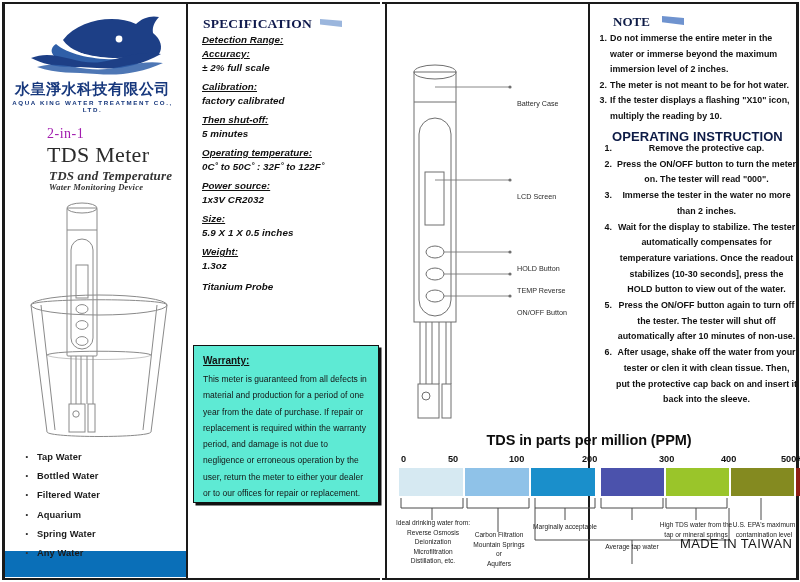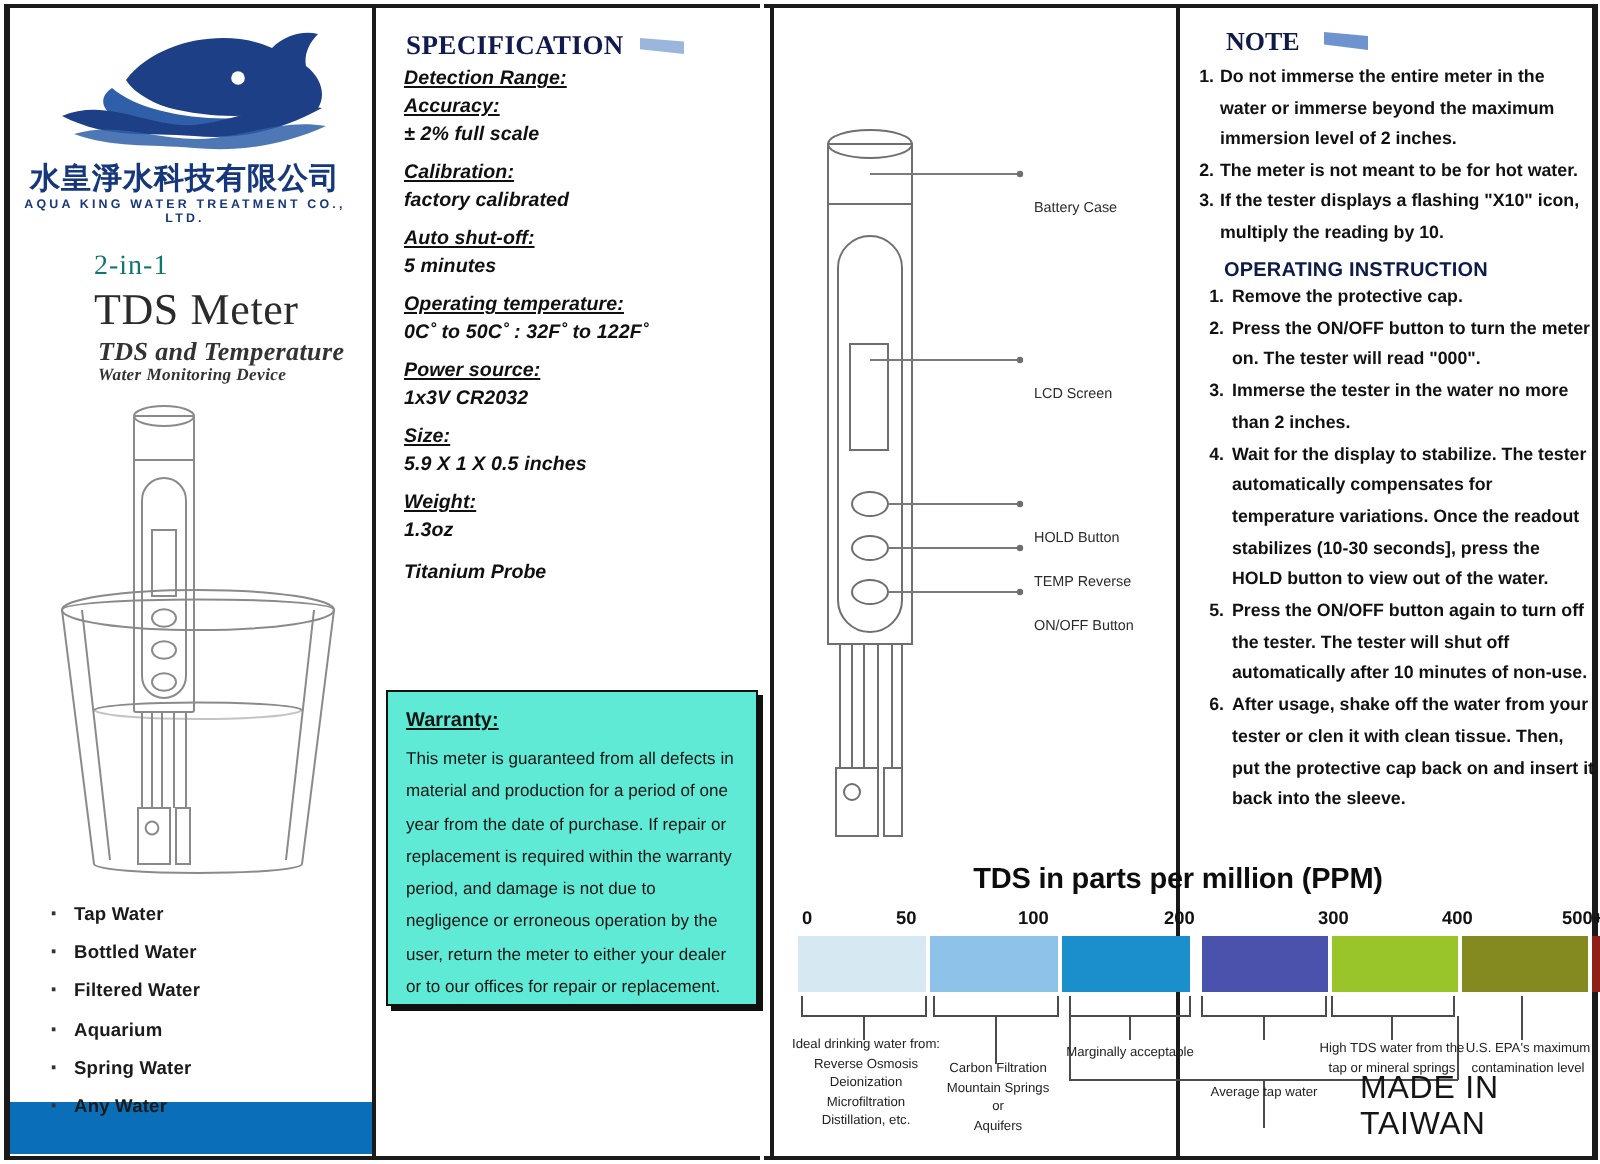--- a/index.html
+++ b/index.html
@@ -29,21 +29,21 @@
   .panel1{position:absolute;left:5px;top:4px;width:181px;height:574px;}
 
   .logo-wrap{position:absolute;left:6px;top:6px;width:170px;height:70px;}
   .logo-cn{position:absolute;left:0;top:76px;width:175px;text-align:center;
       font-family:"DejaVu Sans", sans-serif;font-size:15px;font-weight:700;color:#16377c;
       letter-spacing:.5px;}
   .logo-en{position:absolute;left:0;top:95px;width:175px;text-align:center;
       font-size:6.2px;color:#16377c;letter-spacing:1.6px;font-weight:600;}
 
   .t-2in1{position:absolute;left:42px;top:122px;font-family:"Liberation Serif",serif;
-      font-size:14px;color:#0f766e;letter-spacing:.5px;}
+      font-size:14px;color:#a21caf;letter-spacing:.5px;}
   .t-title{position:absolute;left:42px;top:138px;font-family:"Liberation Serif",serif;
       font-size:22px;color:#2b2b2b;letter-spacing:.3px;}
   .t-sub1{position:absolute;left:44px;top:164px;font-family:"Liberation Serif",serif;
       font-size:13px;font-style:italic;font-weight:700;color:#333;letter-spacing:.2px;}
   .t-sub2{position:absolute;left:44px;top:178px;font-family:"Liberation Serif",serif;
       font-size:8.6px;font-style:italic;font-weight:700;color:#333;letter-spacing:.2px;}
 
   .glass-wrap{position:absolute;left:14px;top:188px;width:160px;height:250px;}
 
   .waterlist{position:absolute;left:18px;top:448px;width:160px;}
@@ -91,39 +91,39 @@
       color:#0d1b46;padding:0 5px;}
 
   .notelist{position:absolute;left:2px;top:27px;width:203px;}
   .notelist .row{display:flex;font-size:8.9px;line-height:15.6px;color:#111;font-weight:700;
       margin-bottom:0;}
   .notelist .num{width:13px;flex:0 0 13px;text-align:right;padding-right:3px;}
   .notelist .txt{flex:1;}
 
   .hl-oi{position:relative;display:inline-block;margin:3px 0 2px 15px;}
   .hl-oi .bg{position:absolute;left:0;top:0;width:100%;height:100%;background:#4f79c0;z-index:-1;}
-  .hl-oi .txt{font-size:10px;font-weight:700;color:#0d1b46;padding:1px 3px;display:block;
+  .hl-oi .txt{font-size:13px;font-weight:700;color:#0d1b46;padding:1px 3px;display:block;
       letter-spacing:.1px;}
 
   .opslist{position:absolute;left:6px;top:137px;width:199px;}
   .opslist .row{display:flex;font-size:8.9px;line-height:15.7px;color:#111;font-weight:700;}
   .opslist .num{width:14px;flex:0 0 14px;text-align:right;padding-right:4px;}
-  .opslist .txt{flex:1;}
+  .opslist .txt{flex:1;text-align:center;}
 
   
   .scale{position:absolute;left:389px;top:432px;width:408px;height:146px;}
   .scale-title{position:absolute;left:0;top:0;width:400px;text-align:center;
       font-size:14.5px;font-weight:700;color:#0d0d0d;letter-spacing:-.1px;}
   .scale-ticks{position:absolute;left:0;top:22px;width:408px;height:13px;}
   .scale-ticks span{position:absolute;font-size:9.2px;font-weight:700;color:#111;}
   .bars{position:absolute;left:0;top:36px;height:28px;width:408px;}
   .bar{position:absolute;top:0;height:28px;}
   .legend{position:absolute;left:0;top:64px;width:408px;height:82px;}
   .legend .lbl{position:absolute;font-size:6.6px;color:#222;line-height:9.6px;text-align:center;}
-  .made{position:absolute;left:291px;top:104px;font-size:16px;color:#151515;letter-spacing:.4px;}
+  .made{position:absolute;left:291px;top:104px;font-size:13px;color:#151515;letter-spacing:.4px;}
   svg{display:block;}
 </style>
 </head>
 <body>
 
 <div id="page">
 
   <div class="frame-left"></div>
   <div class="frame-right"></div>
   <div class="frame-top-a"></div>
@@ -214,21 +214,21 @@
 
     <div class="spec-list">
       <p class="spec-label">Detection Range:</p>
 
       <p class="spec-label">Accuracy:</p>
       <p class="spec-val">± 2% full scale</p>
 
       <p class="spec-label">Calibration:</p>
       <p class="spec-val">factory calibrated</p>
 
-      <p class="spec-label">Auto shut-off:</p>
+      <p class="spec-label">Then shut-off:</p>
       <p class="spec-val"> 5  minutes</p>
 
       <p class="spec-label">Operating temperature:</p>
       <p class="spec-val">0C˚ to 50C˚ : 32F˚ to 122F˚</p>
 
       <p class="spec-label">Power source:</p>
       <p class="spec-val">1x3V CR2032</p>
 
       <p class="spec-label">Size:</p>
       <p class="spec-val">5.9 X 1 X 0.5 inches</p>

